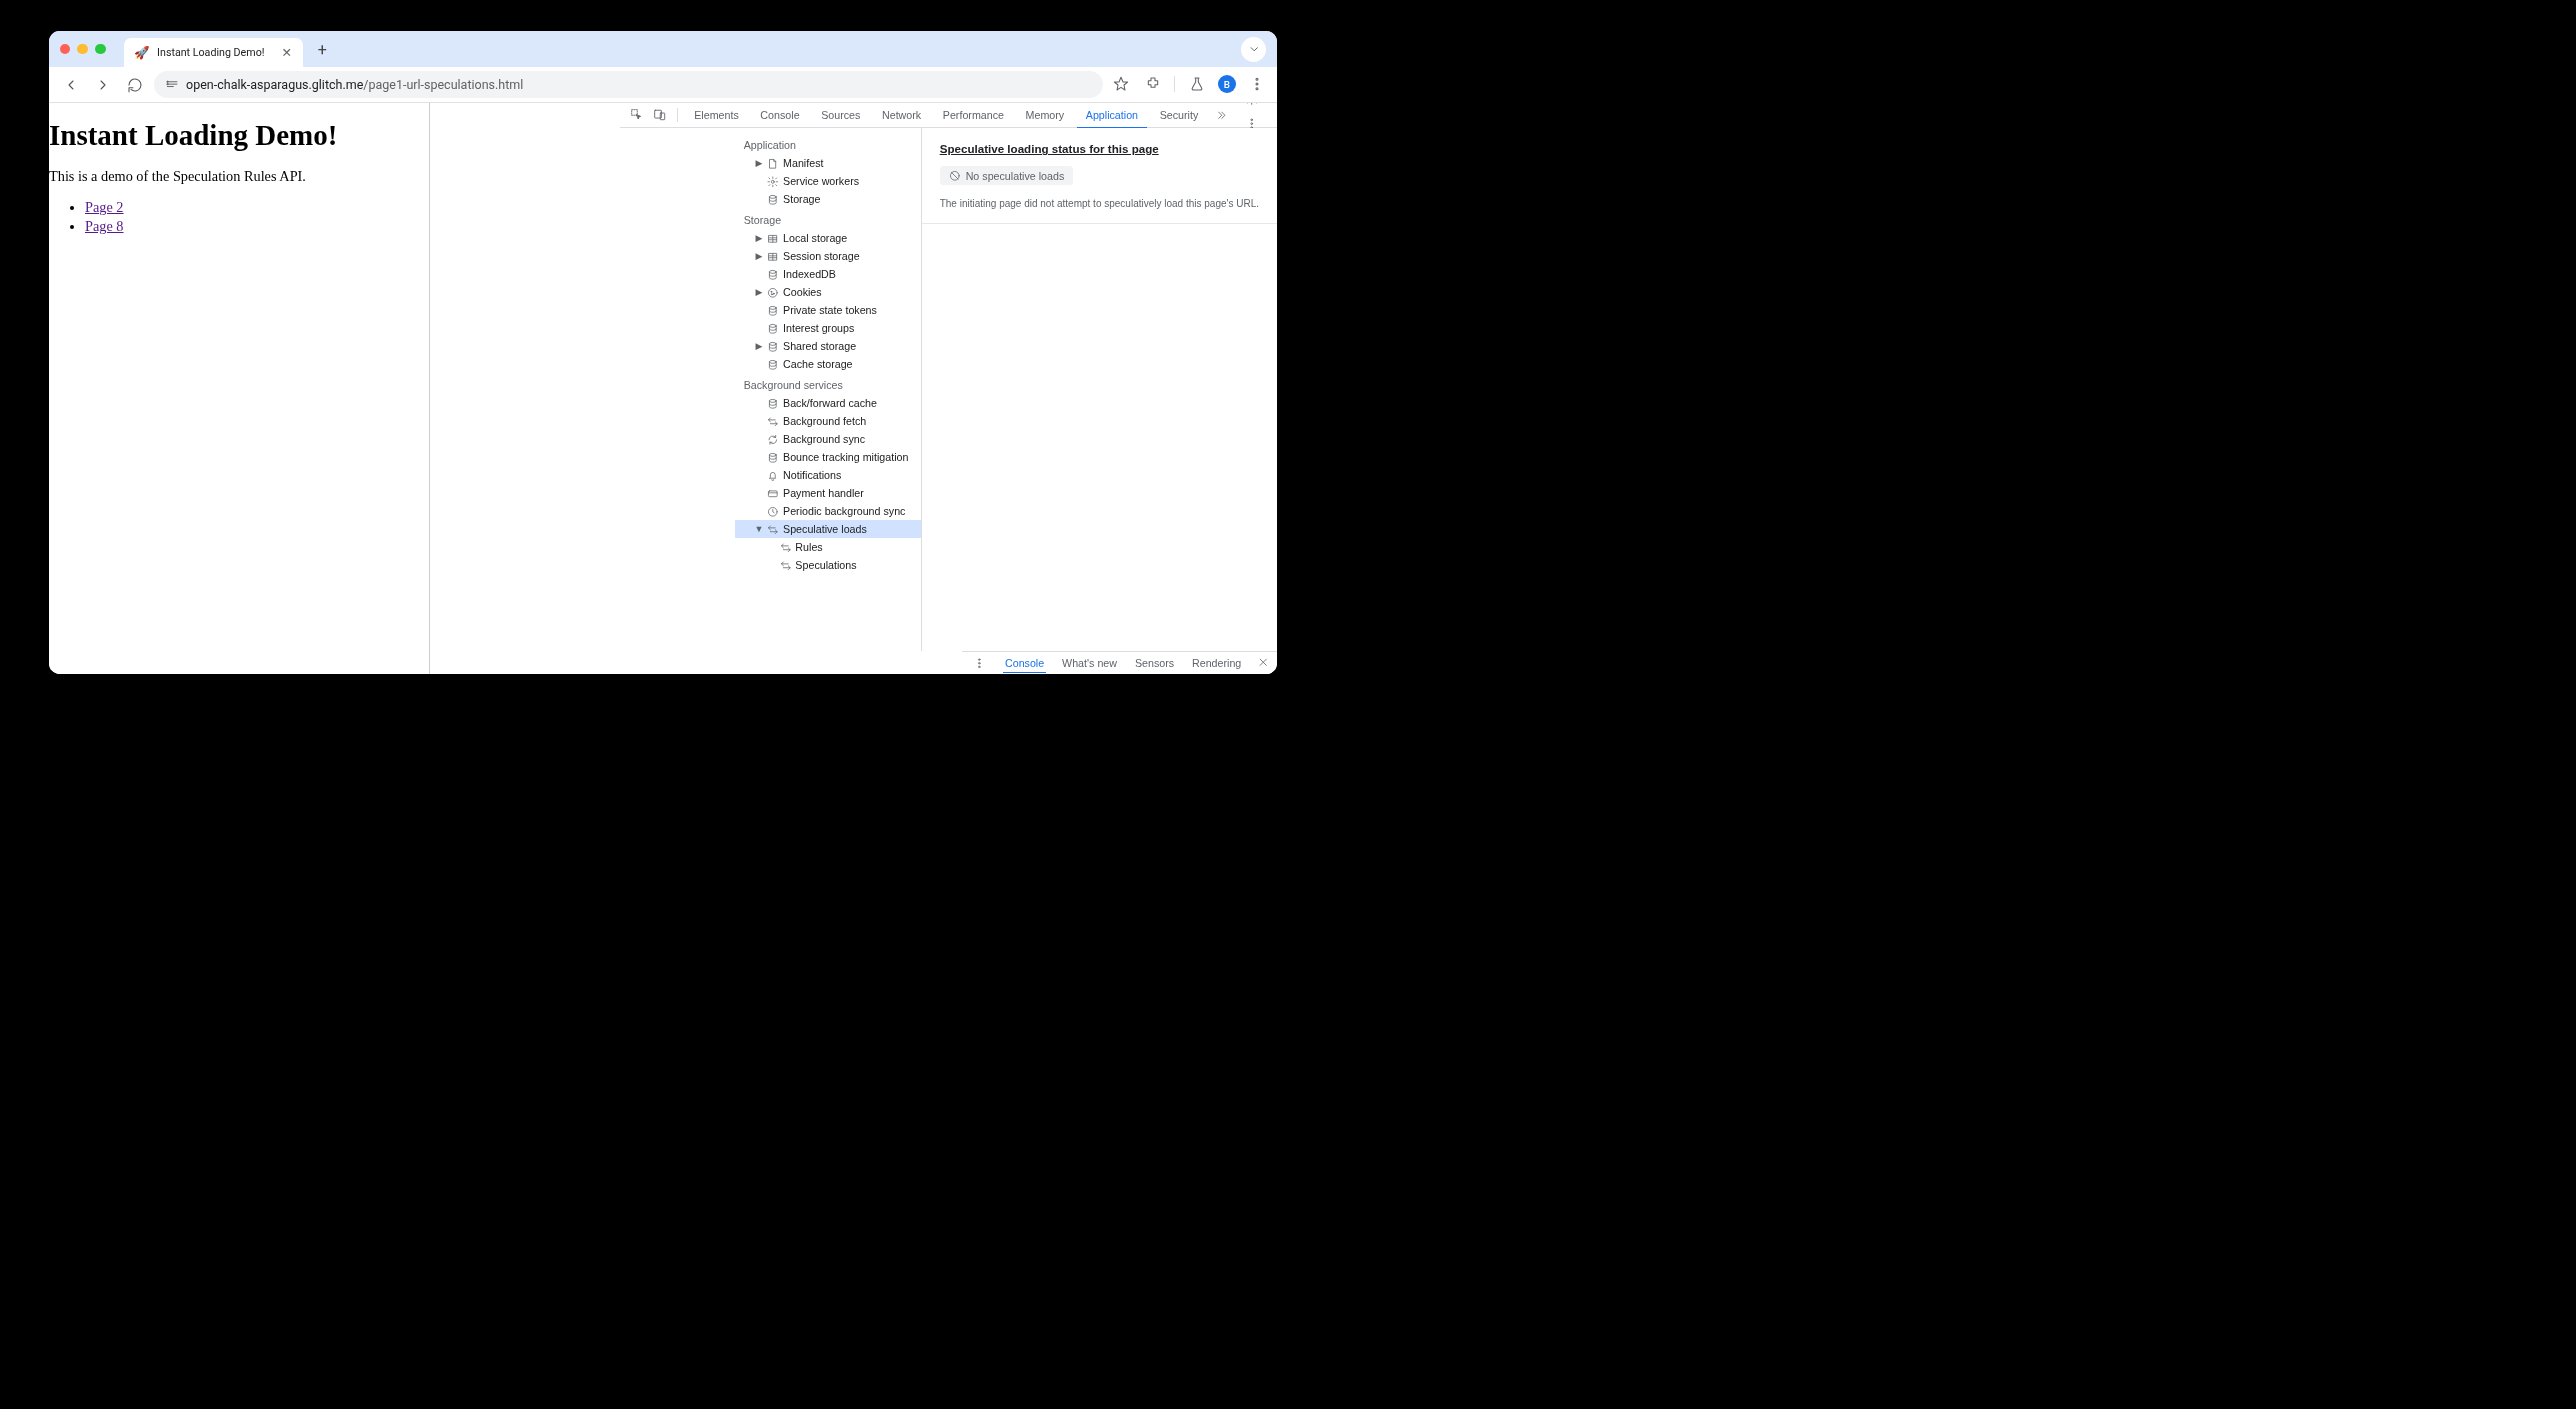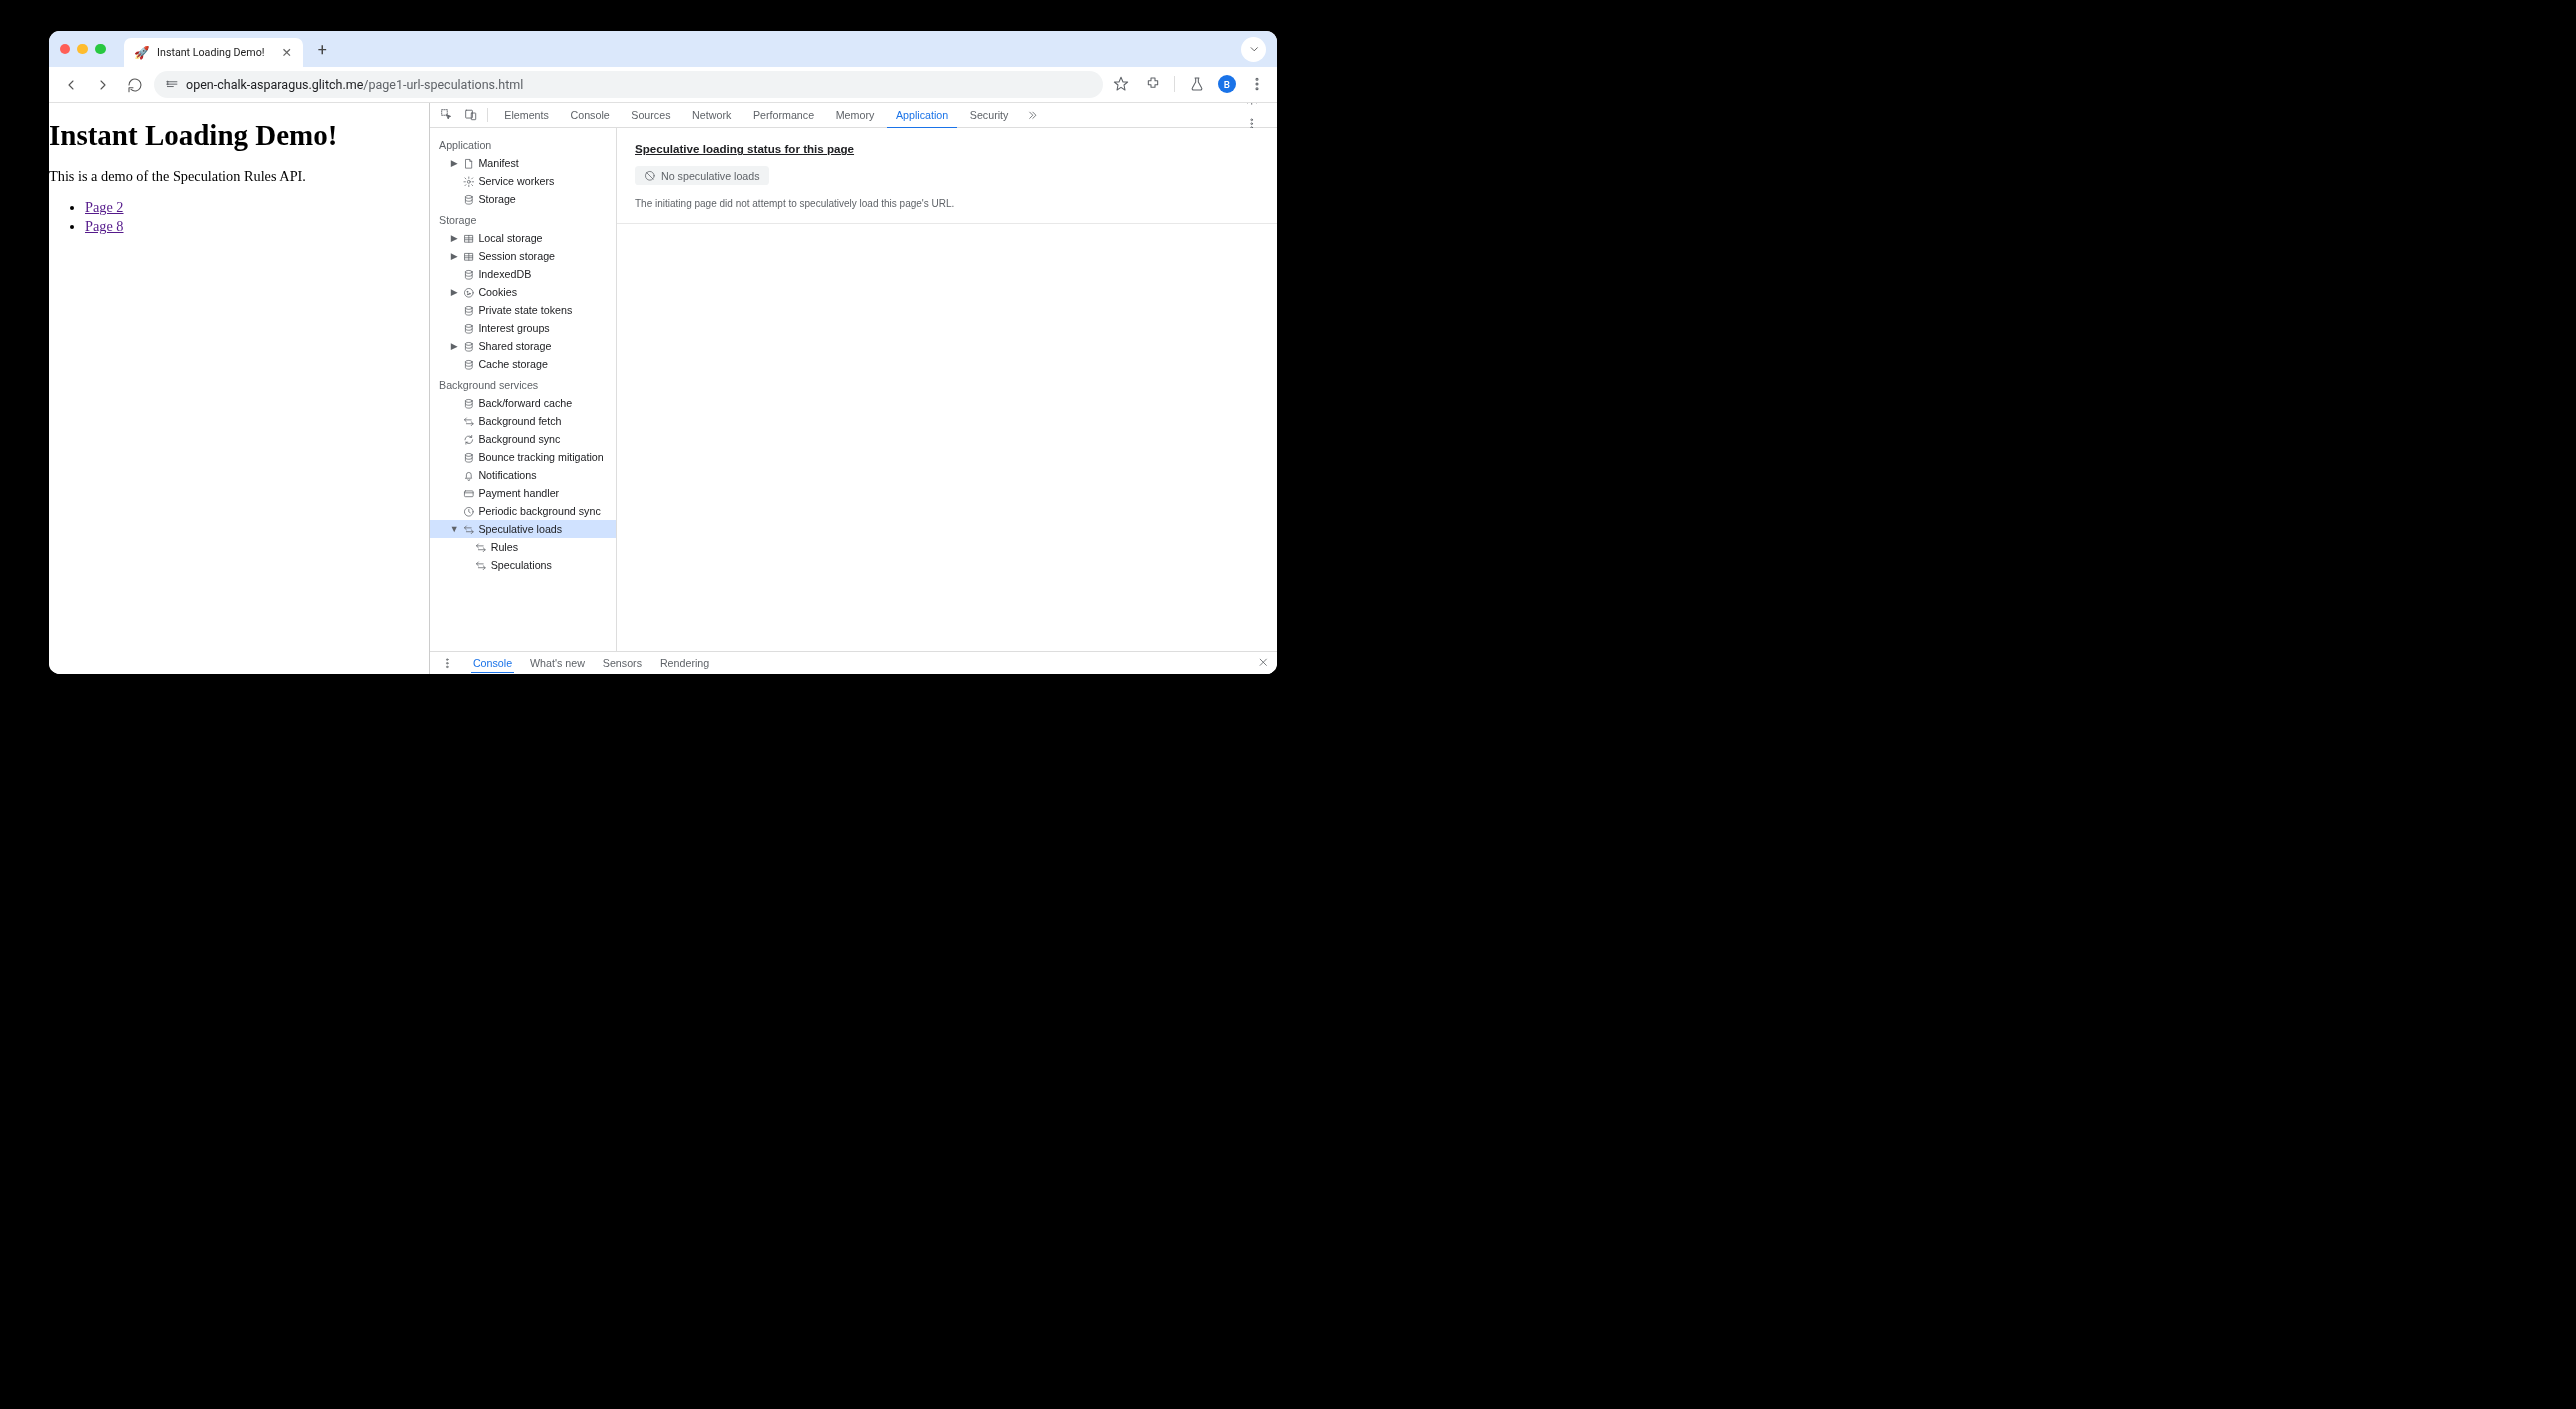--- a/index.html
+++ b/index.html
@@ -36,21 +36,21 @@
 
 .main-area { display: flex; flex: 1; overflow: hidden; }
 .page-content { width: 380px; padding: 16px 0 0 0; background: #fff; font-family: "Times New Roman", serif; }
 .page-content h1 { font-size: 29px; font-weight: bold; margin: 0 0 16px 0; }
 .page-content p { font-size: 14.3px; margin-bottom: 14.3px; }
 .page-content ul { padding-left: 36px; }
 .page-content li { font-size: 14.3px; list-style: disc; margin-bottom: 1.8px; }
 .page-content a { color: #551a8b; text-decoration: underline; }
 
 
-.devtools { flex: 1; display: flex; flex-direction: column; border-left: 0.9px solid #ccc; font-family: -apple-system, sans-serif; font-size: 10.7px; }
+.devtools { flex: 1; display: flex; flex-direction: column; border-left: 0.9px solid #ccc; font-family: -apple-system, sans-serif; font-size: 10.7px; align-items: flex-end; }
 .devtools-tabs { height: 25px; display: flex; align-items: center; border-bottom: 0.9px solid #ddd; background: #fff; padding: 0 7.1px; gap: 3.6px; }
 .dt-icon-btn { width: 19.7px; height: 19.7px; display: flex; align-items: center; justify-content: center; color: #5f6368; cursor: pointer; }
 .dt-tab { padding: 5.4px 9px; color: #5f6368; cursor: pointer; height: 25px; display: flex; align-items: center; }
 .dt-tab.active { color: #1a73e8; border-bottom: 1.8px solid #1a73e8; }
 .dt-tabs-right { margin-left: auto; display: flex; align-items: center; gap: 5.4px; flex-direction: column; }
 .dt-target { color: #5f6368; display: flex; align-items: center; gap: 3.6px; font-size: 10.7px; }
 
 .devtools-body { flex: 1; display: flex; overflow: hidden; }
 .dt-sidebar { width: 187px; border-right: 0.9px solid #ddd; overflow-y: auto; background: #fff; padding-top: 5.4px; }
 .dt-section-title { color: #5f6368; font-size: 10.7px; padding: 5.4px 9px 3.6px 9px; }

